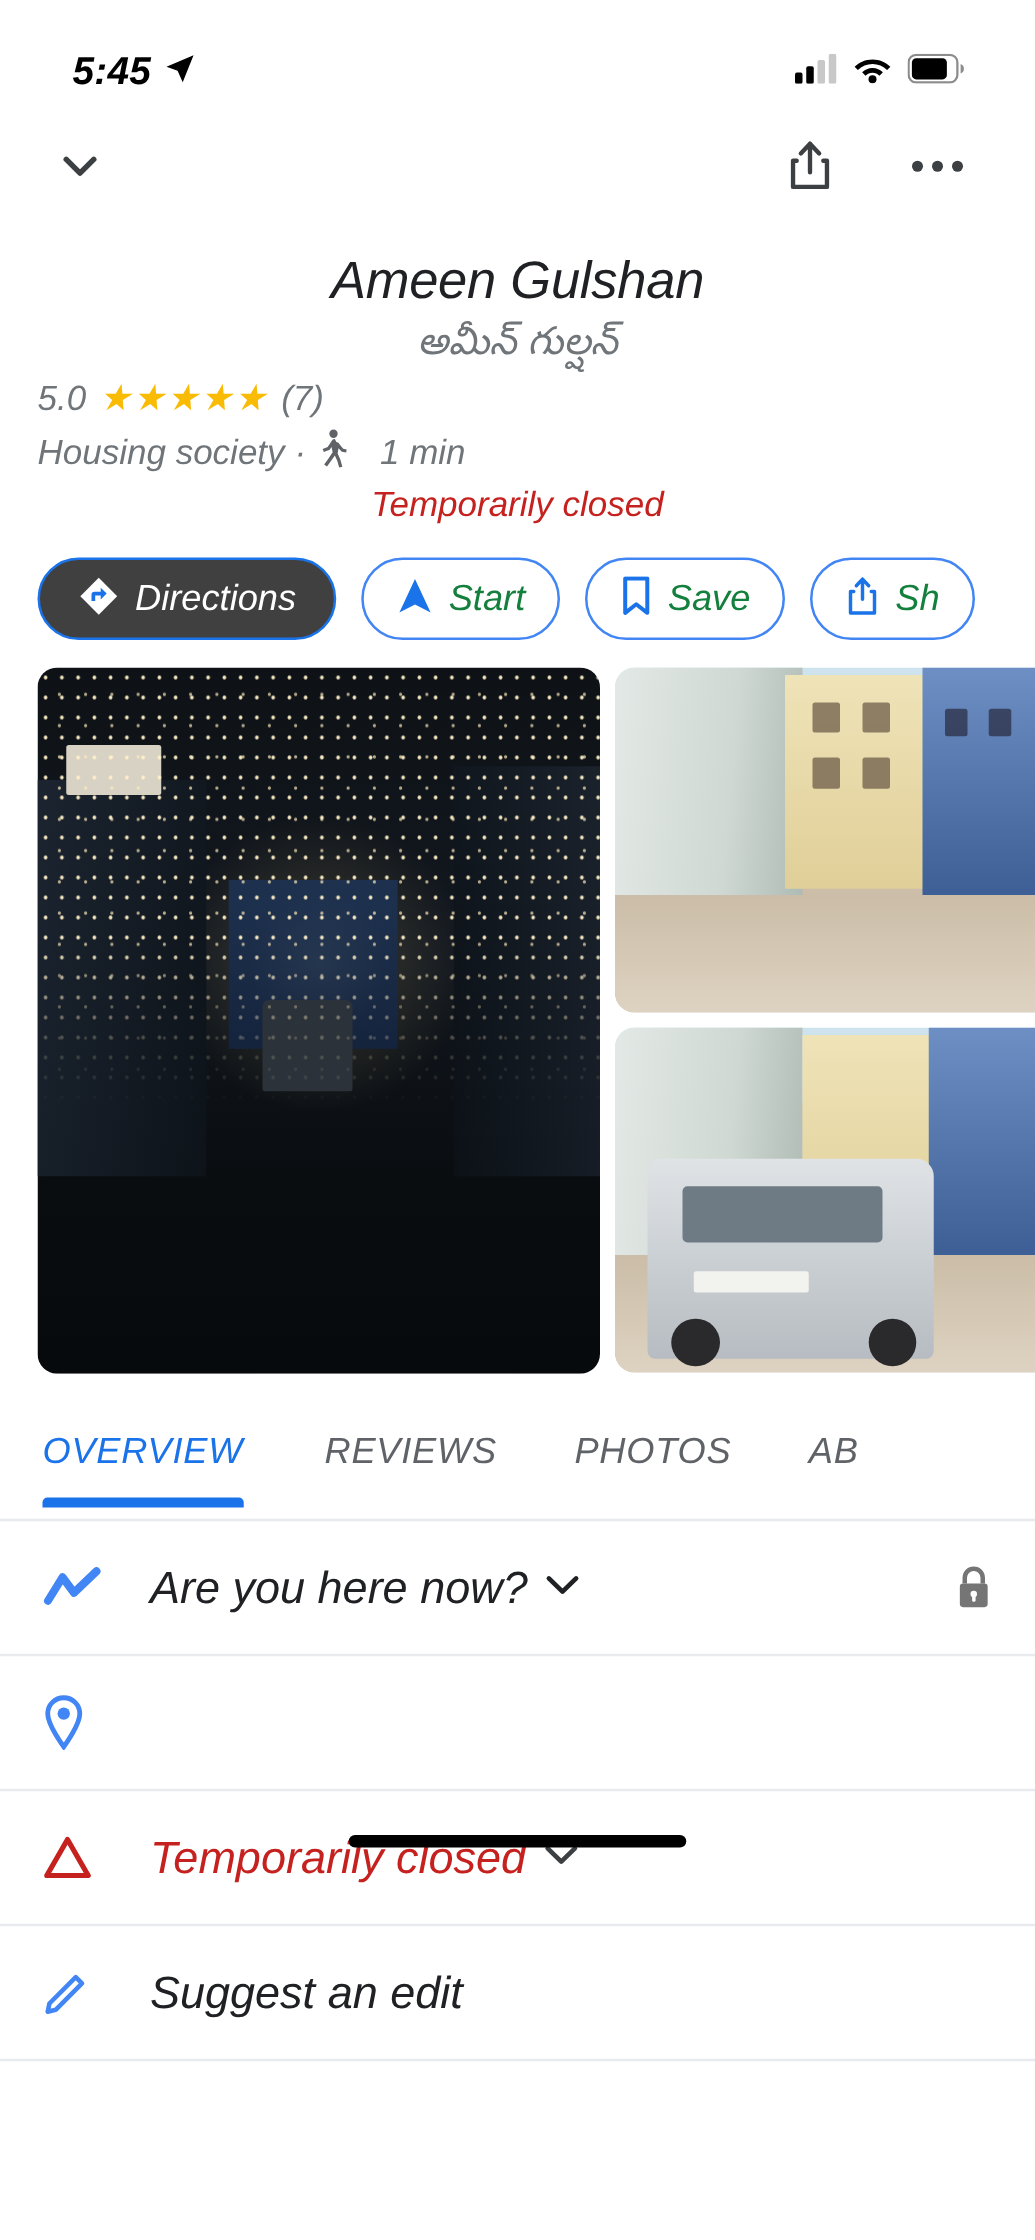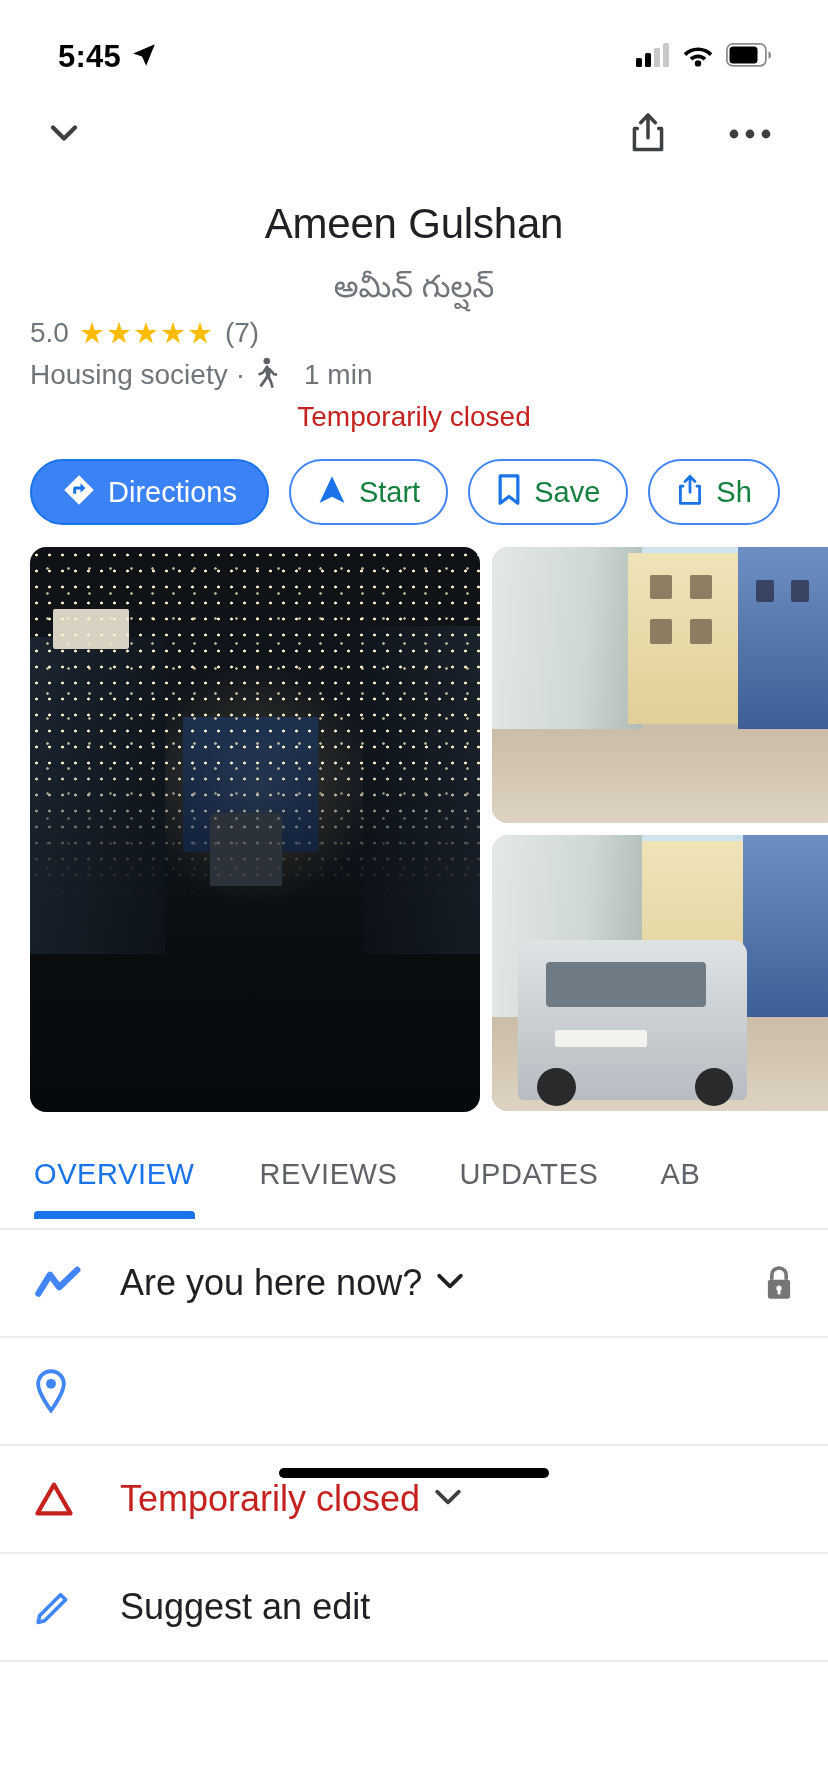--- a/index.html
+++ b/index.html
@@ -2,21 +2,21 @@
 <html><head>
 <meta charset="utf-8">
 <style>
   * { box-sizing: border-box; margin: 0; padding: 0; }
   html, body {
     width: 828px; height: 1792px;
     background: #ffffff;
     font-family: "Liberation Sans", sans-serif;
     overflow: hidden;
   }
-  .screen { position: relative; width: 828px; height: 1496px; background:#fff; }
+  .screen { position: relative; width: 828px; height: 1496px; background:#fff;font-style:italic; }
 
   
   .statusbar {
     height: 92px; display: flex; align-items: center;
     justify-content: space-between;
     padding: 22px 56px 0 58px;
   }
   .sb-left { display: flex; align-items: center; gap: 10px; }
   .sb-time { font-size: 31px; font-weight: 600; color: #000; letter-spacing: .2px;
              font-family: "Liberation Sans", sans-serif; }
@@ -28,40 +28,40 @@
     justify-content: space-between; padding: 0 50px 0 36px;
   }
   .topbar-right { display: flex; align-items: center; gap: 46px; }
   .icon-btn { display: flex; align-items: center; justify-content: center;
               width: 56px; height: 56px; }
 
   
   .titleblock { padding: 22px 30px 0 30px; text-align: center; }
   .place-title { font-size: 42px; color: #202124; font-weight: 400; line-height: 1.15;
                  letter-spacing: -0.2px; }
-  .place-subtitle { font-size: 31px; color: #70757a; margin-top: 20px; line-height: 1.25; }
+  .place-subtitle { font-size: 31px; color: #70757a; margin-top: 6px; line-height: 1.25; }
   .rating-row { display: flex; align-items: center; gap: 10px; margin-top: 10px; }
   .rating-num { font-size: 28px; color: #70757a; }
   .stars { display: flex; align-items: center; gap: 1px; }
   .star { font-size: 29px; color: #fabb05; line-height: 1; }
   .rating-count { font-size: 28px; color: #70757a; margin-left: 2px; }
   .cat-row { display: flex; align-items: center; gap: 8px; margin-top: 8px; }
   .cat-text { font-size: 28px; color: #70757a; }
   .walk-time { font-size: 28px; color: #70757a; margin-left: 17px; }
   .closed-text { font-size: 28px; color: #c5221f; margin-top: 8px; }
 
   
   .actions { display: flex; align-items: center; gap: 20px;
              padding: 26px 0 0 30px; overflow: hidden; }
   .abtn {
     display: flex; align-items: center; justify-content: center; gap: 12px;
     height: 66px; border-radius: 34px; padding: 0 26px;
     border: 2px solid #4285f4; background: #fff; flex: 0 0 auto;
   }
-  .abtn.primary { background: #3b82f6; border-color: #1a73e8; padding: 17px 30px; }
+  .abtn.primary { background: #404040; border-color: #1a73e8; padding: 17px 30px; }
   .abtn-label { font-size: 29px; color: #15803d; white-space: nowrap; }
   .abtn.primary .abtn-label { color: #fff; font-weight: 500; }
 
   
   .photos { display: flex; gap: 12px; padding: 22px 0 0 30px; }
   .photo-main { width: 450px; height: 565px; border-radius: 16px; overflow: hidden;
                 position: relative; flex: 0 0 auto; }
   .photo-col { display: flex; flex-direction: column; gap: 12px; flex: 0 0 auto; }
   .photo-sm { width: 440px; height: 276px; border-radius: 16px; overflow: hidden;
               position: relative; }
@@ -352,21 +352,21 @@
           <div class="tyre" style="left:8%"></div>
           <div class="tyre" style="right:6%"></div>
         </div>
       </div>
     </div>
   </div>
 
   <div class="tabs">
     <div class="tab active">OVERVIEW</div>
     <div class="tab">REVIEWS</div>
-    <div class="tab">UPDATES</div>
+    <div class="tab">PHOTOS</div>
     <div class="tab">AB</div>
   </div>
 
   <div class="inforow">
     <div class="info-icon">
       <svg width="48" height="34" viewBox="0 0 24 17">
         <path d="M2.2 13.8L8 4.4l4.6 6.2L21.6 2" fill="none" stroke="#4285f4" stroke-width="3.2" stroke-linecap="round" stroke-linejoin="round"></path>
       </svg>
     </div>
     <div class="info-body">

